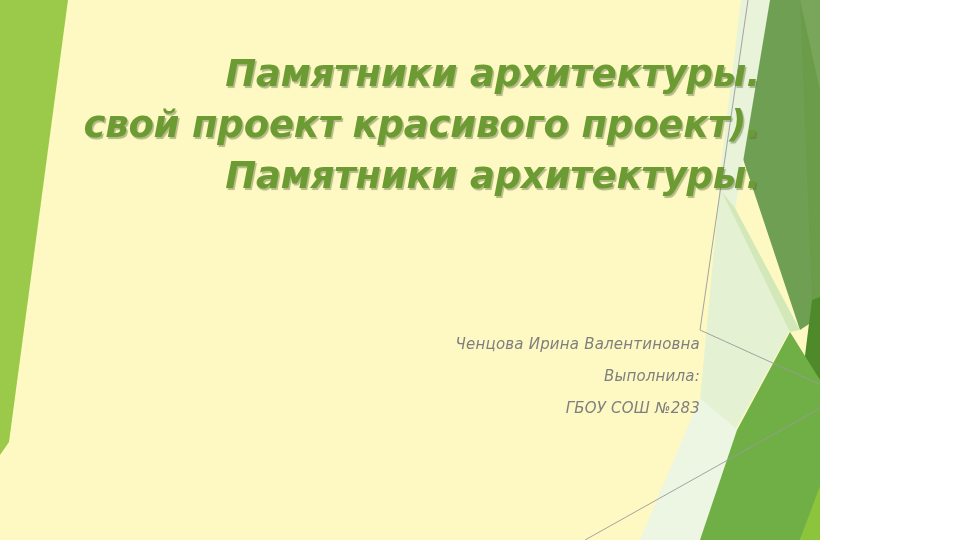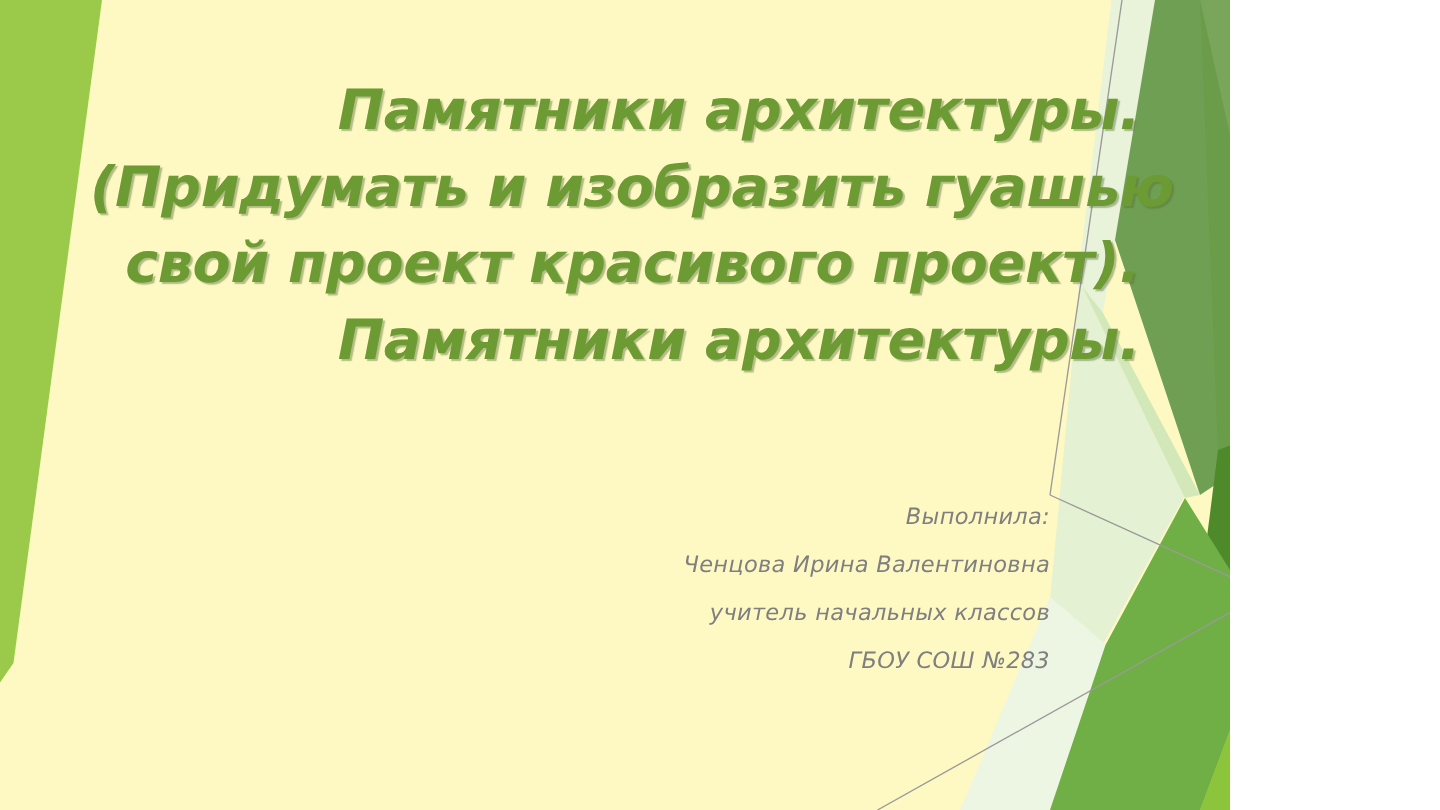--- a/index.html
+++ b/index.html
@@ -109,26 +109,24 @@
 
     <line x1="585" y1="540" x2="960" y2="330" stroke="#9A9A9A" stroke-width="0.9"></line>
 
     <line x1="700" y1="330" x2="960" y2="448" stroke="#9A9A9A" stroke-width="0.9"></line>
   </svg>
 
   <div id="content">
 
     <div class="title-block">
       <div class="title-line">Памятники архитектуры.</div>
-      <div class="title-line">(Придумать и изобразить гуашью</div>
       <div class="title-line">свой проект красивого проект).</div>
       <div class="title-line">Памятники архитектуры.</div>
     </div>
 
     <div class="subtitle-block">
+      <div class="subtitle-line">Ченцова Ирина Валентиновна</div>
       <div class="subtitle-line">Выполнила:</div>
-      <div class="subtitle-line">Ченцова Ирина Валентиновна</div>
-      <div class="subtitle-line">учитель начальных классов</div>
       <div class="subtitle-line">ГБОУ СОШ №283</div>
     </div>
 
   </div>
 </div>
 
 </body></html>

